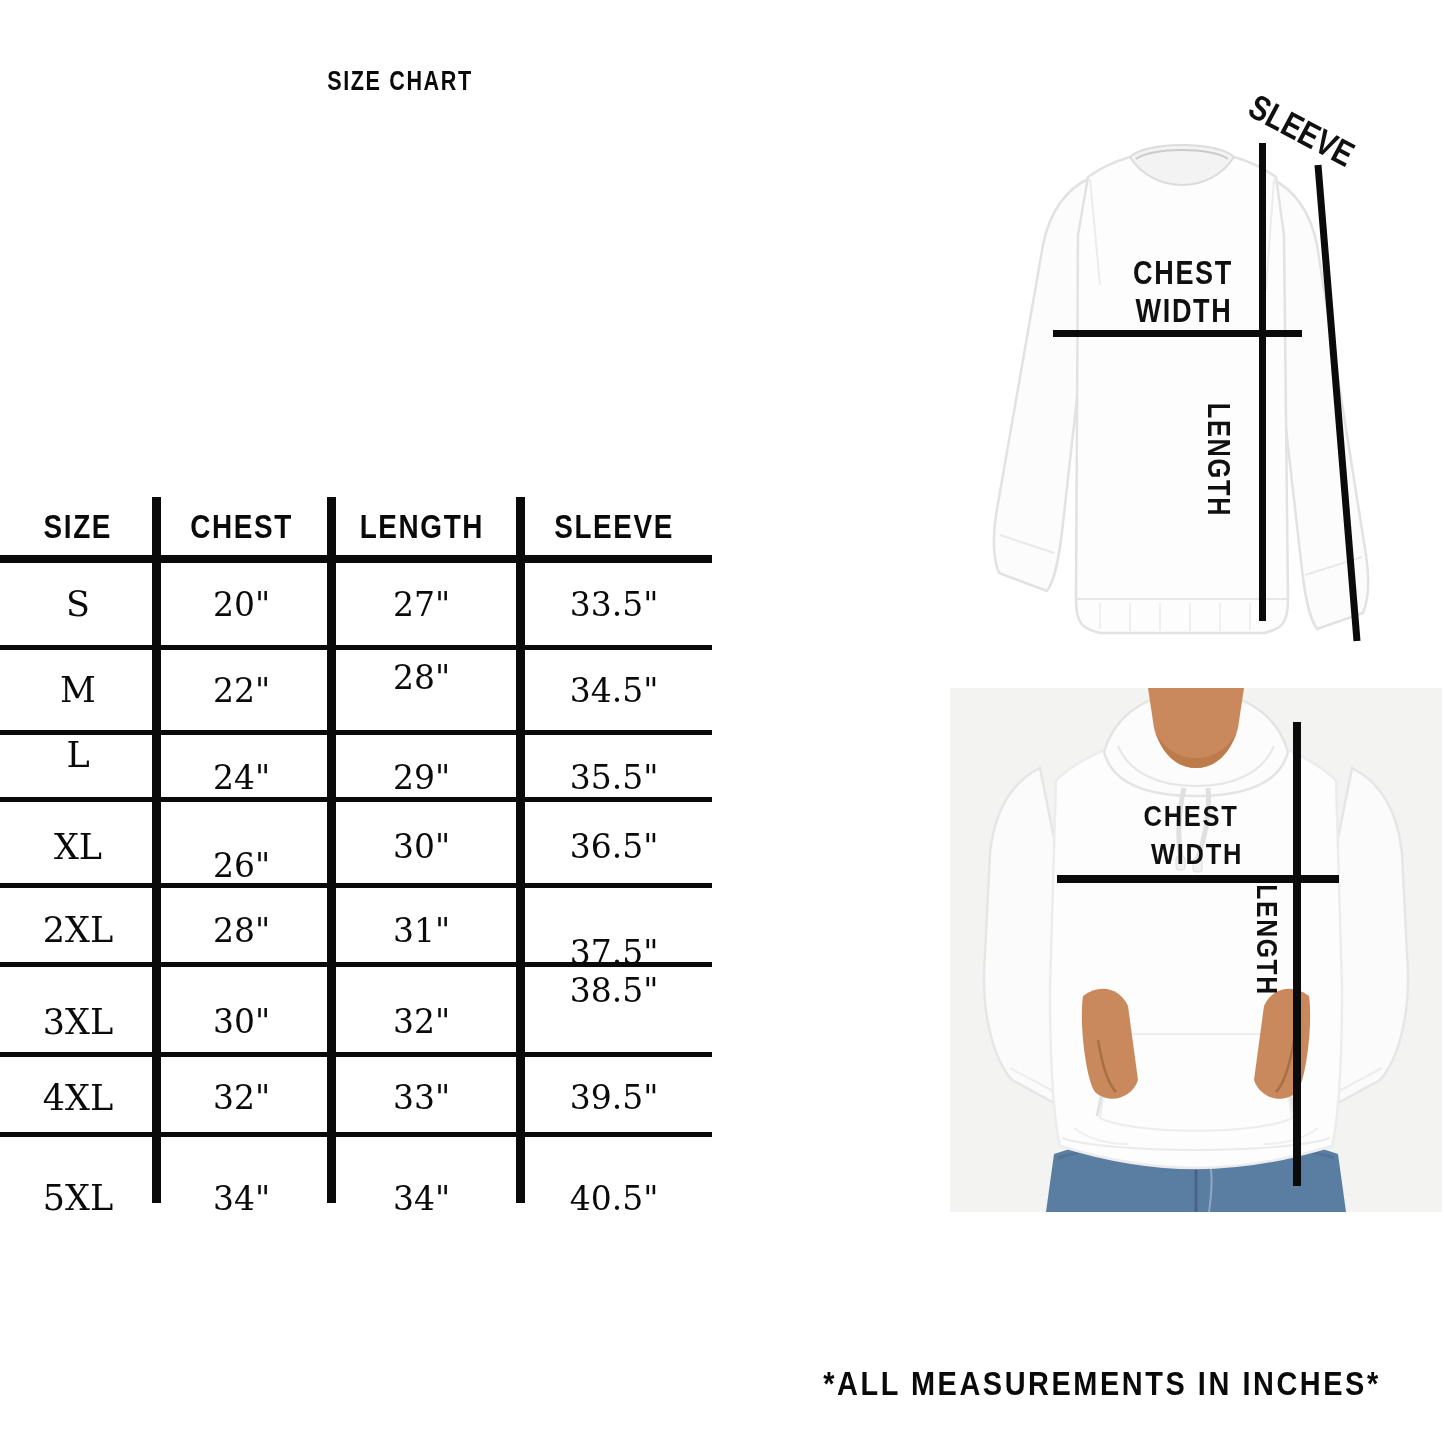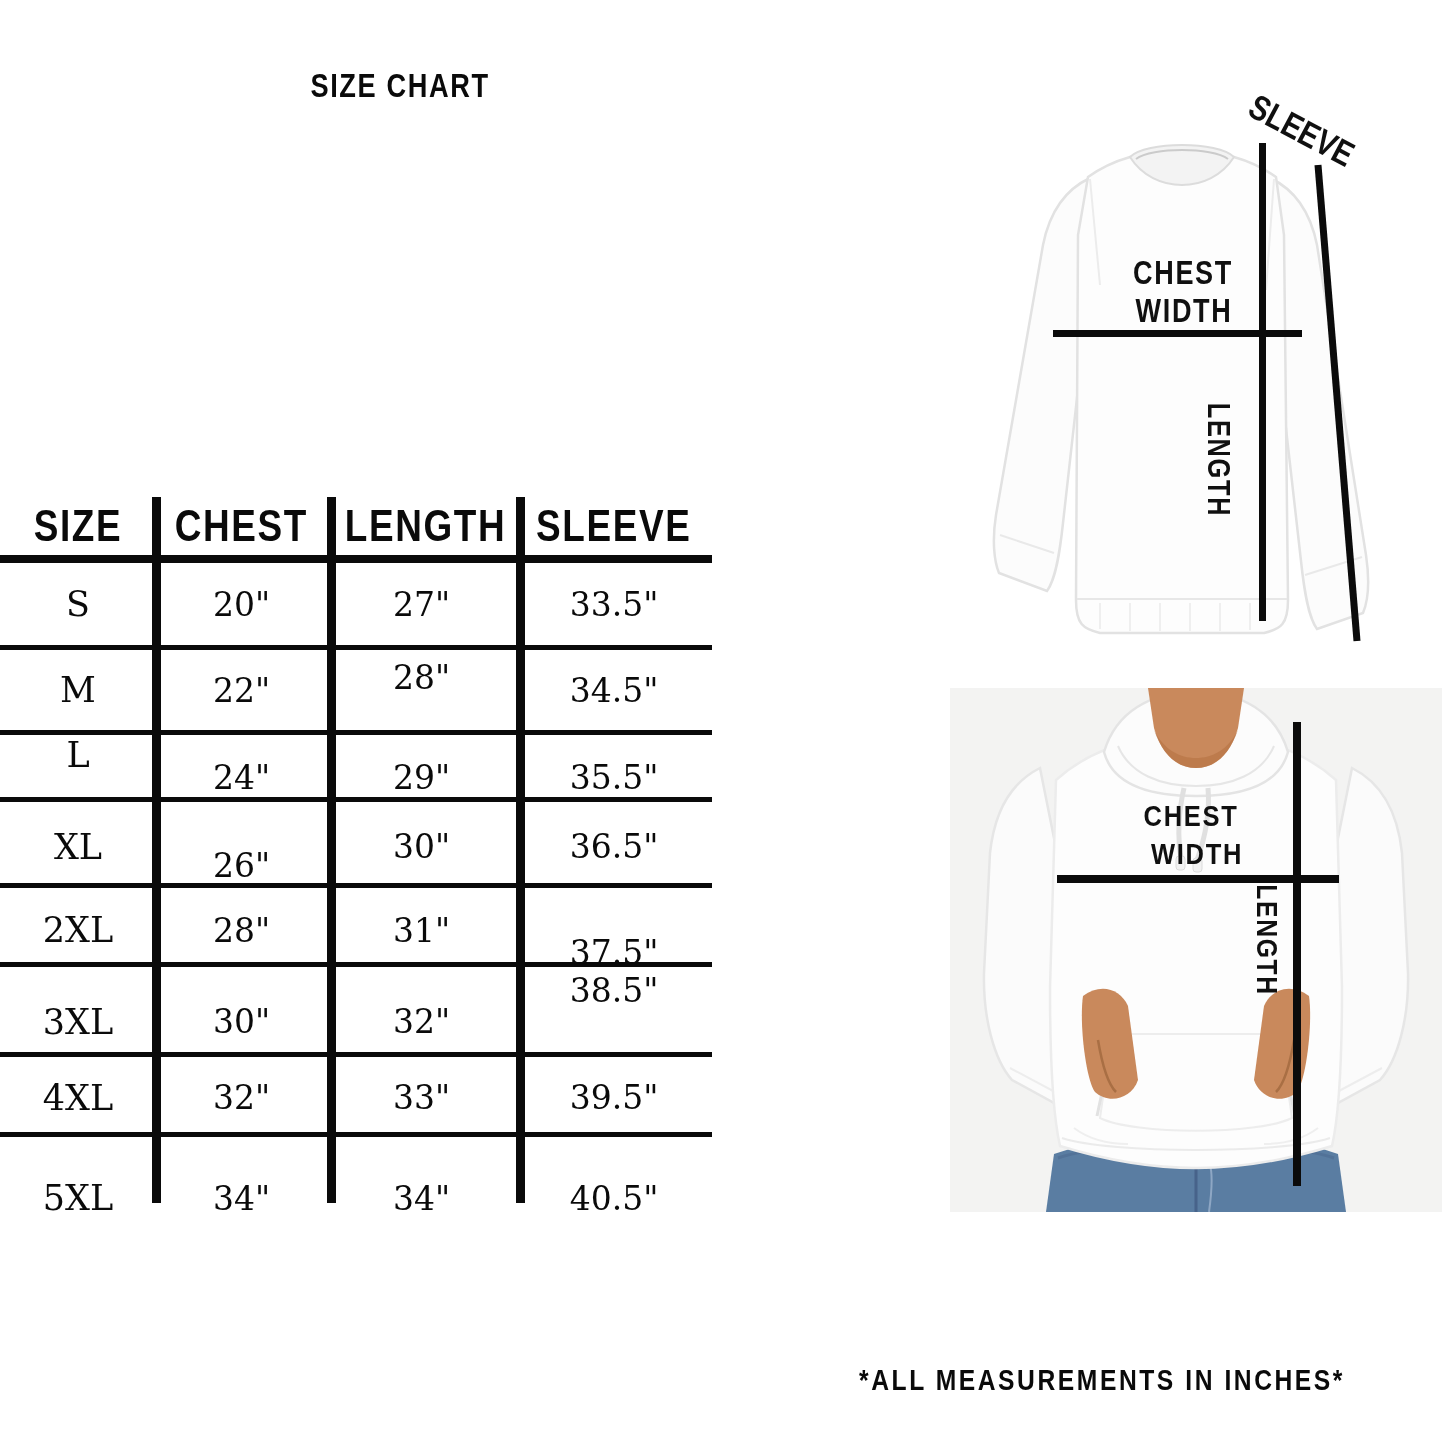--- a/index.html
+++ b/index.html
@@ -1,34 +1,34 @@
 <!DOCTYPE html>
 <html><head>
 <meta charset="utf-8">
 <style>
   html,body{margin:0;padding:0;background:#ffffff;}
   #canvas{position:relative;width:1445px;height:1445px;background:#ffffff;overflow:hidden;
           font-family:"Liberation Sans",sans-serif;color:#0a0a0a;}
   .abs{position:absolute;}
   .cond{display:inline-block;transform:scaleX(0.8);transform-origin:center;white-space:pre;}
   .condL{transform-origin:left center;}
-  .title{left:200px;top:66px;width:400px;text-align:center;font-weight:700;font-size:34px;letter-spacing:2px;}
+  .title{left:200px;top:66px;width:400px;text-align:center;font-weight:700;font-size:27px;letter-spacing:2px;}
   .subtitle{left:15px;top:128px;width:1100px;font-weight:700;font-size:37px;letter-spacing:0.5px;white-space:pre;}
-  .footnote{left:1102px;top:1364px;transform:translateX(-50%);font-weight:700;font-size:29px;white-space:nowrap;}
+  .footnote{left:1102px;top:1364px;transform:translateX(-50%);font-weight:700;font-size:34px;white-space:nowrap;}
   .footnote .cond{transform:scaleX(0.85);letter-spacing:3px;}
 
   
   .vline{position:absolute;width:9px;top:497px;height:706px;background:#0a0a0a;}
   .hline{position:absolute;left:0;width:712px;background:#0a0a0a;}
 
   
   .trow{position:absolute;left:0;width:712px;display:grid;
         grid-template-columns:156px 171px 189px 196px;align-items:center;}
   .trow span{text-align:center;}
-  .th{font-weight:700;font-size:45px;}
+  .th{font-weight:700;font-size:34px;}
   .th .cond{letter-spacing:2px;transform:scaleX(0.82);}
   .td{font-family:"DejaVu Serif","Liberation Serif",serif;font-size:33px;}
   .td-size{font-family:"DejaVu Serif","Liberation Serif",serif;font-size:35px;}
 
   svg{position:absolute;}
   svg text{font-family:"Liberation Sans",sans-serif;font-weight:700;fill:#101010;text-anchor:middle;}
 </style>
 </head>
 <body>
 

